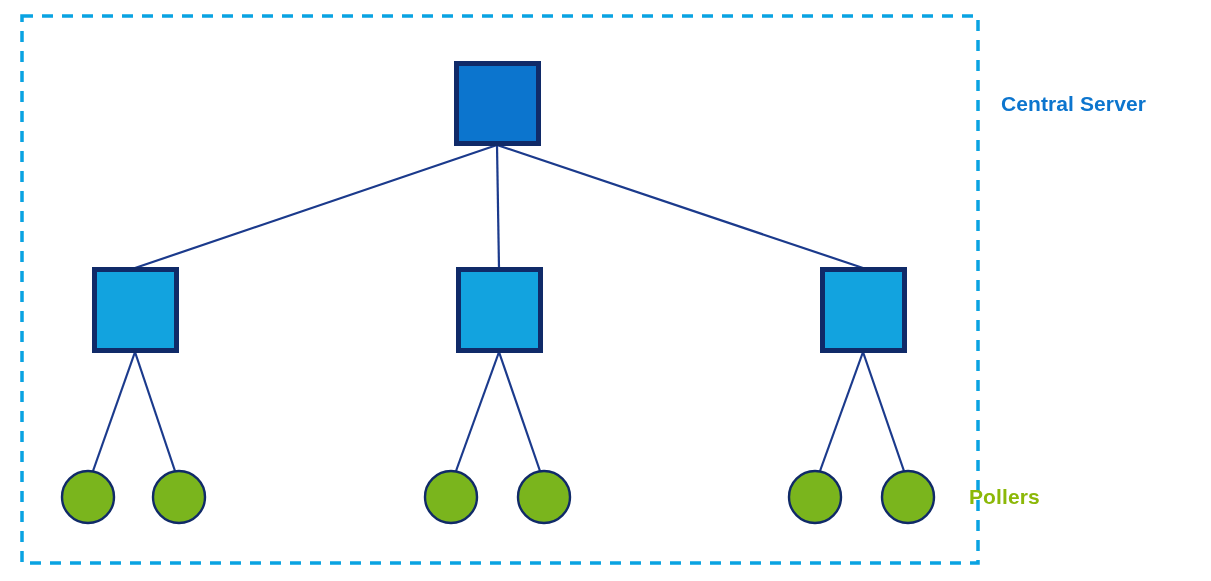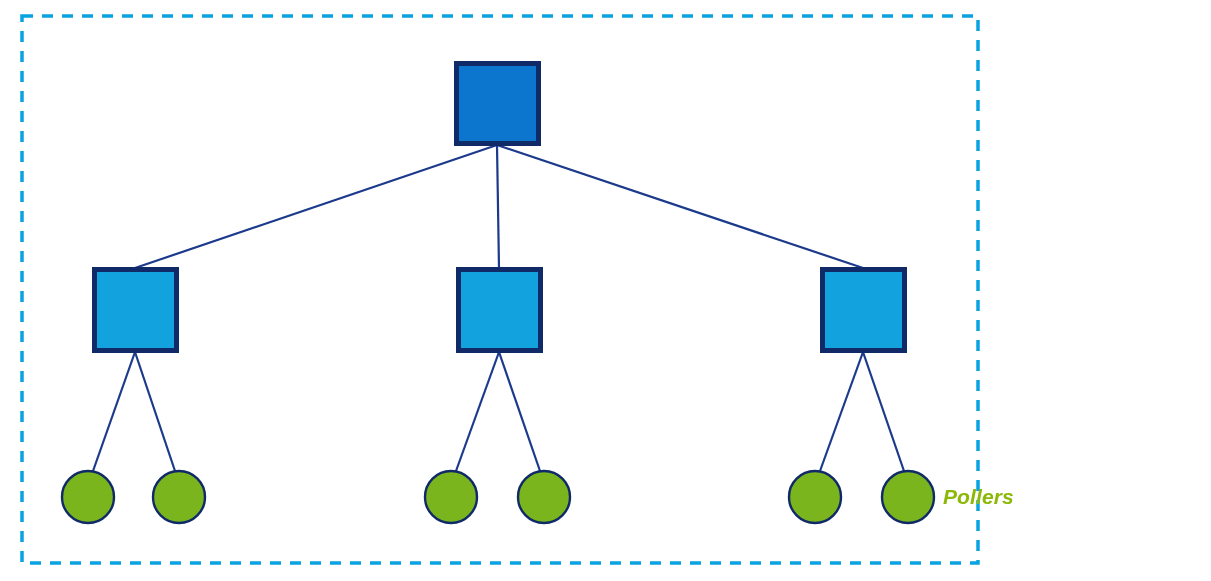--- a/index.html
+++ b/index.html
@@ -26,21 +26,21 @@
     position: absolute;
     font-family: "Liberation Sans", sans-serif;
     font-weight: bold;
     font-size: 21px;
     letter-spacing: 0.1px;
     white-space: nowrap;
     line-height: 1;
   }
   #label-central-server { left: 1001px; top: 93px; }
   #label-remote-servers { left: 1001px; top: 291px; }
-  #label-pollers        { left: 943px; top: 486px; font-style: italic; }
+  #label-pollers        { left: 969px; top: 486px; }
 </style>
 </head>
 <body>
 
 <div id="canvas">
 
   <svg id="diagram-svg" viewBox="0 0 1211 581" xmlns="http://www.w3.org/2000/svg">
 
     <rect x="22" y="16" width="956" height="547" fill="none" stroke="#0aa3e2" stroke-width="3.5" stroke-dasharray="11 9" stroke-linecap="butt"></rect>
 
@@ -66,17 +66,18 @@
     <rect x="822.5" y="269.5" width="82" height="81" fill="#12a3df" stroke="#102a68" stroke-width="5"></rect>
 
     <circle cx="88" cy="497" r="26" fill="#7ab51d" stroke="#102a68" stroke-width="2.4"></circle>
     <circle cx="179" cy="497" r="26" fill="#7ab51d" stroke="#102a68" stroke-width="2.4"></circle>
     <circle cx="451" cy="497" r="26" fill="#7ab51d" stroke="#102a68" stroke-width="2.4"></circle>
     <circle cx="544" cy="497" r="26" fill="#7ab51d" stroke="#102a68" stroke-width="2.4"></circle>
     <circle cx="815" cy="497" r="26" fill="#7ab51d" stroke="#102a68" stroke-width="2.4"></circle>
     <circle cx="908" cy="497" r="26" fill="#7ab51d" stroke="#102a68" stroke-width="2.4"></circle>
   </svg>
 
+  <div class="tier-label" id="label-central-server" style="color:#0c75ce">Central Server</div>
 
 
   <div class="tier-label" id="label-pollers" style="color:#8cb808">Pollers</div>
 
 </div>
 
 </body></html>

